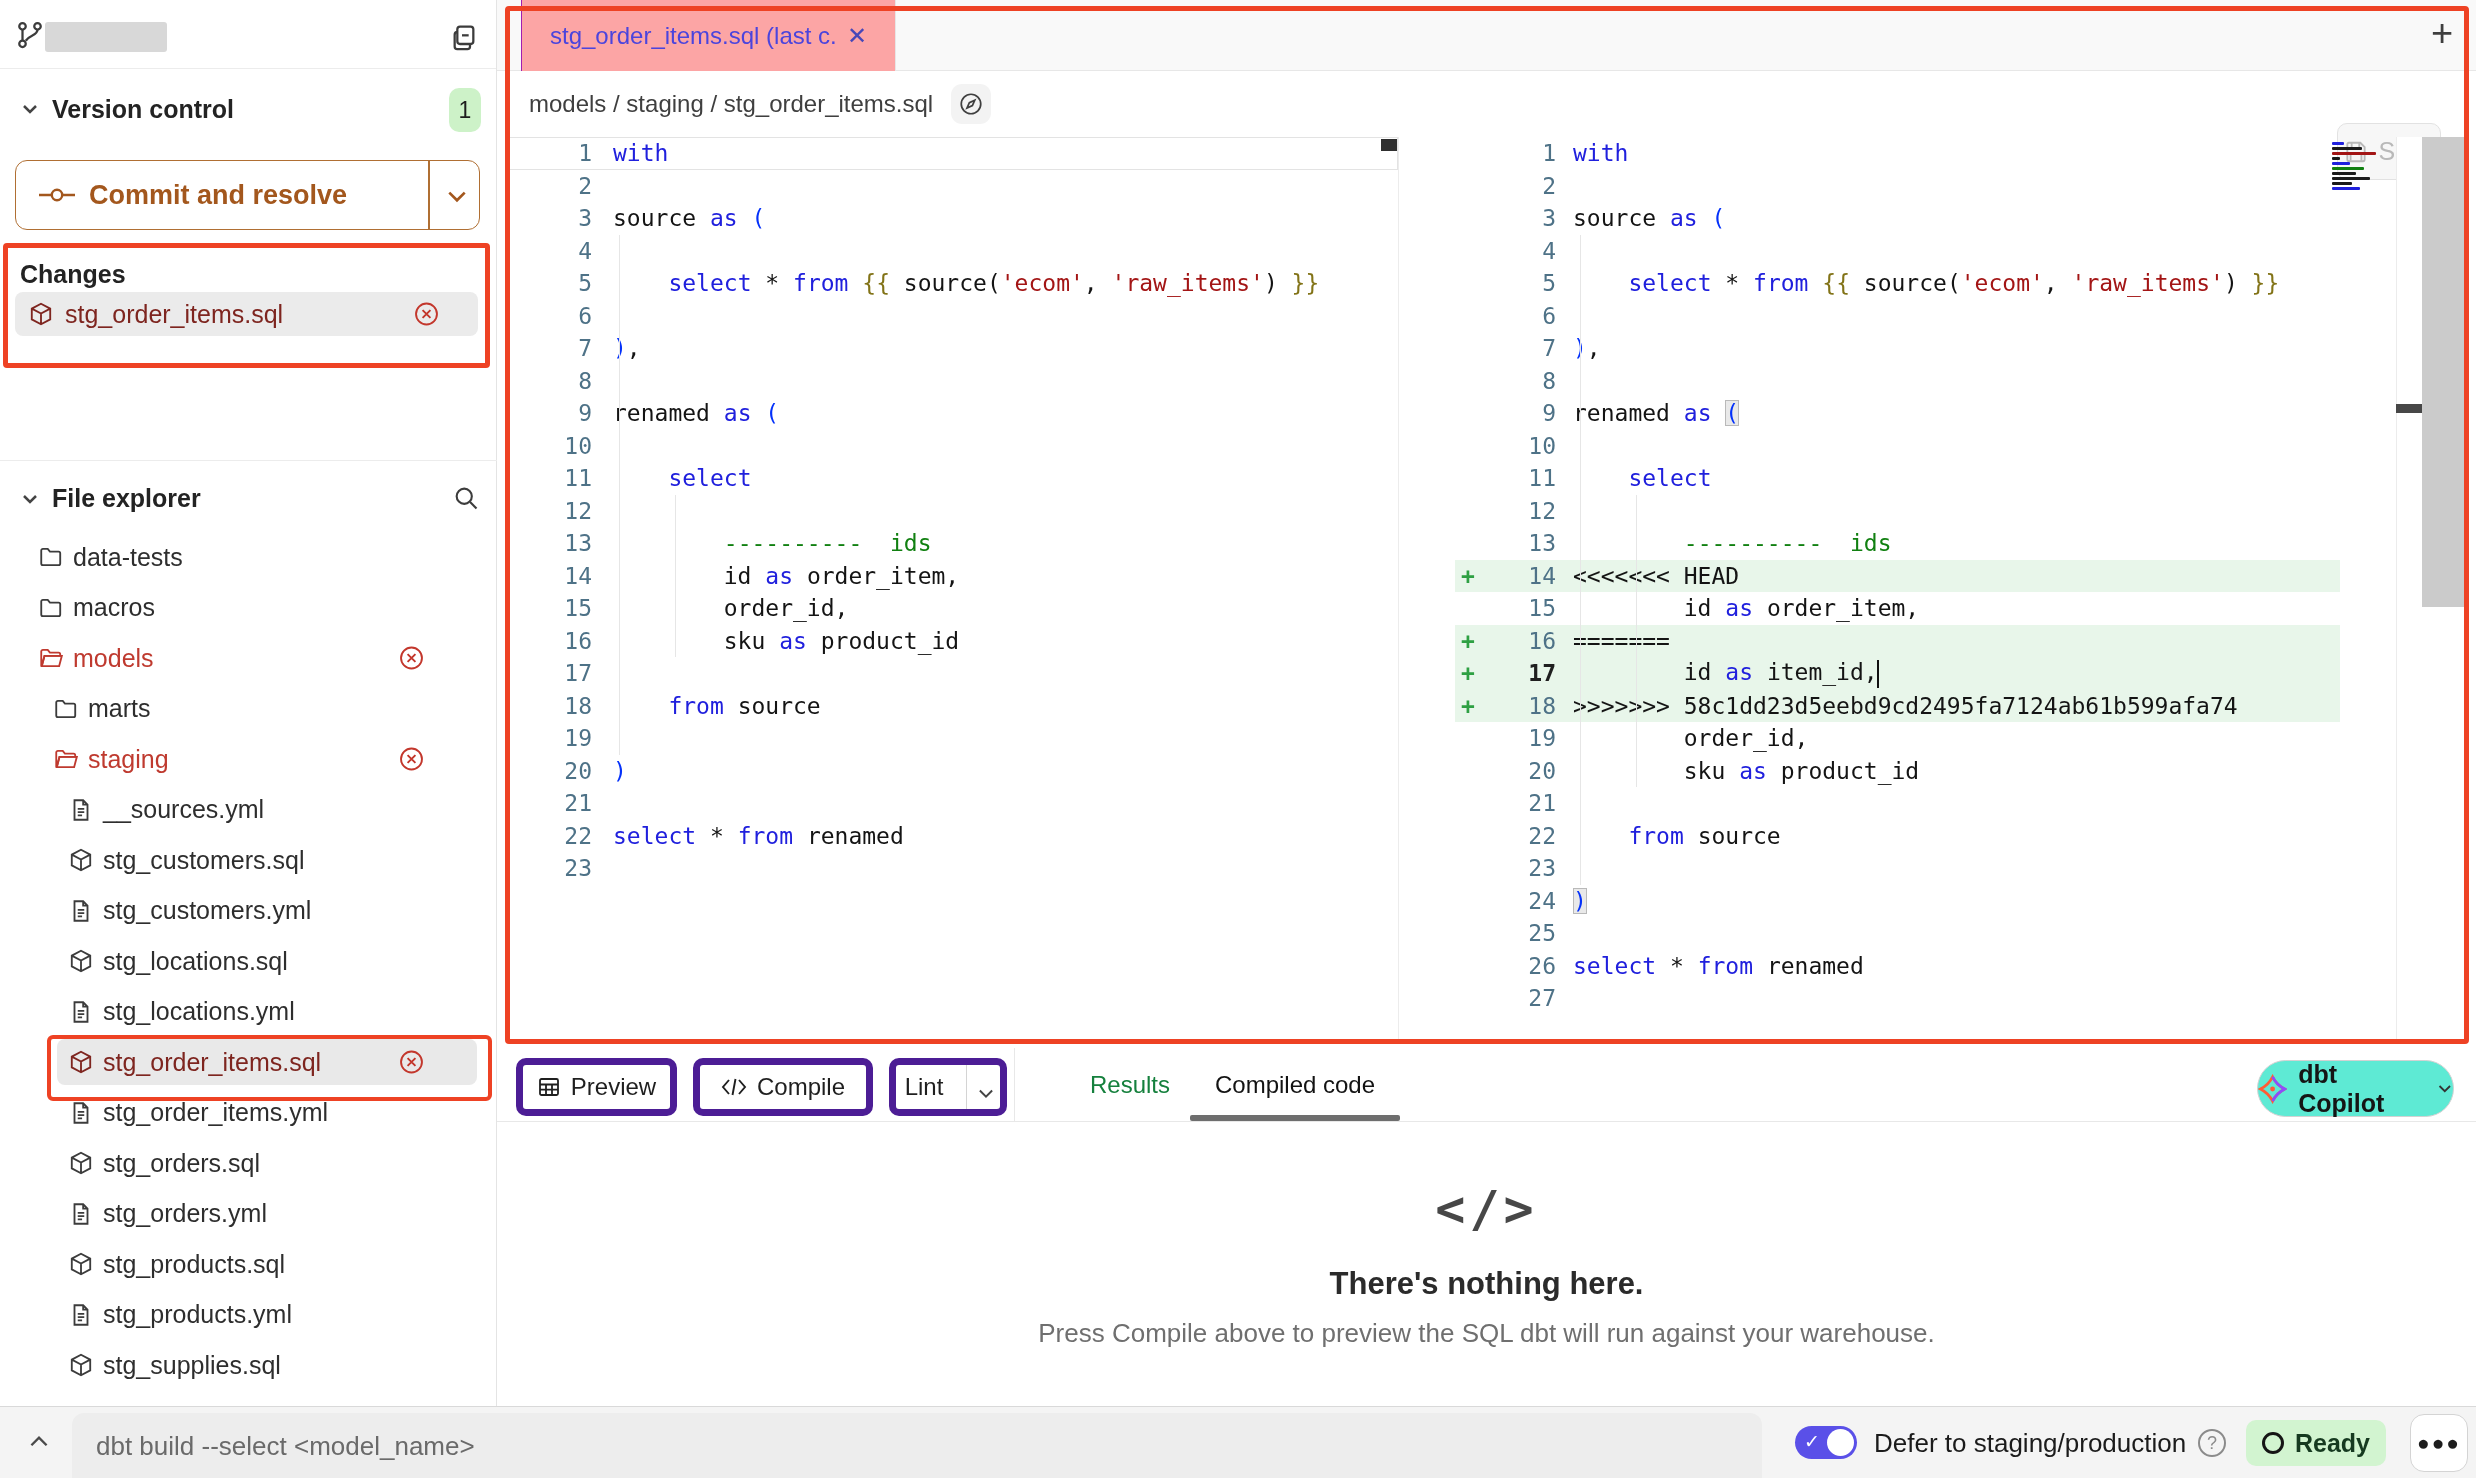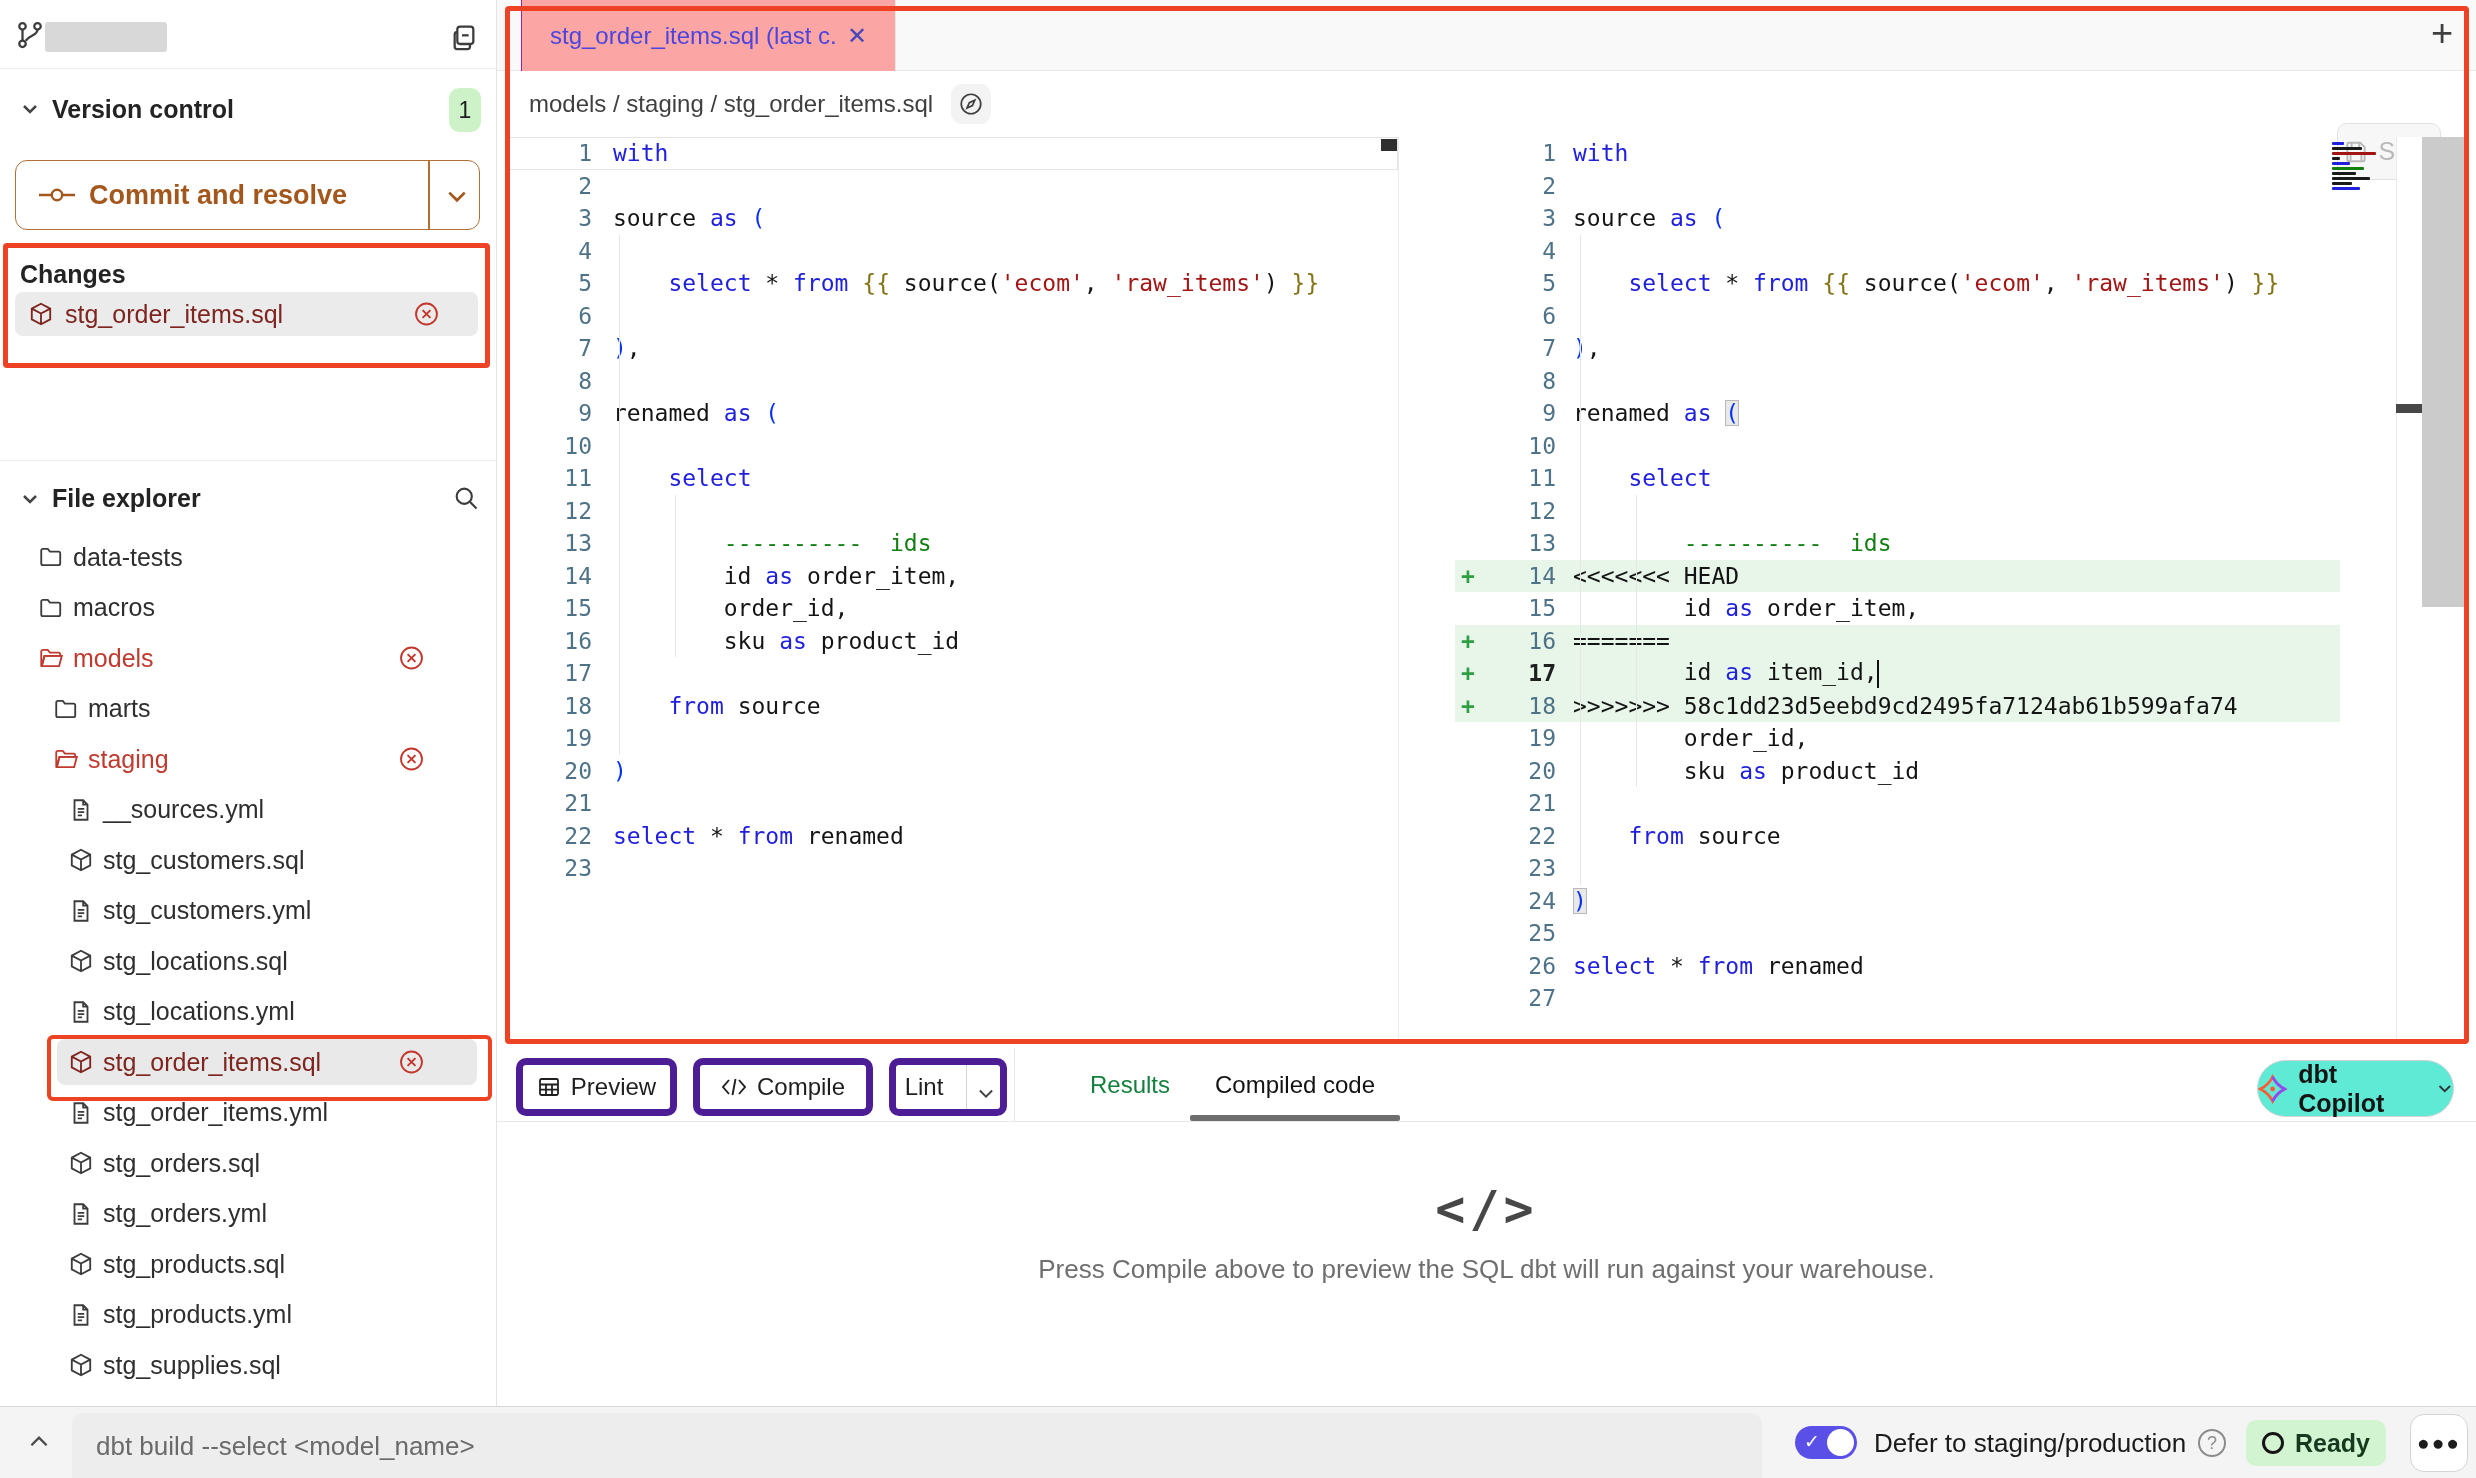--- a/index.html
+++ b/index.html
@@ -522,20 +522,21 @@
       <circle cx="12" cy="12" r="2" fill="#ff5c35"></circle>
     </svg>
     <span class="cl-label">dbt Copilot</span>
     <svg width="16" height="12" viewBox="0 0 20 16">
         <path d="M3 4 l7 7 7-7" fill="none" stroke="#333" stroke-width="2.4"></path>
       </svg>
   </div>
 
   <div class="empty">
     <div class="eicon">&lt;/&gt;</div>
+    <div class="etitle">There's nothing here.</div>
     <div class="esub">Press Compile above to preview the SQL dbt will run against your warehouse.</div>
   </div>
 
   <div class="anno" style="left:505px;top:6px;width:1964px;height:1038px"></div>
   <div class="anno" style="left:3px;top:243px;width:487px;height:125px"></div>
   <div class="anno" style="left:47px;top:1035px;width:445px;height:66px;border-width:4px;border-radius:6px"></div>
 
   <div class="footer">
     <svg class="fchev" width="26" height="26" viewBox="0 0 24 24">
         <path d="M5 15 l7-7 7 7" fill="none" stroke="#4a4a4a" stroke-width="2.2"></path>

